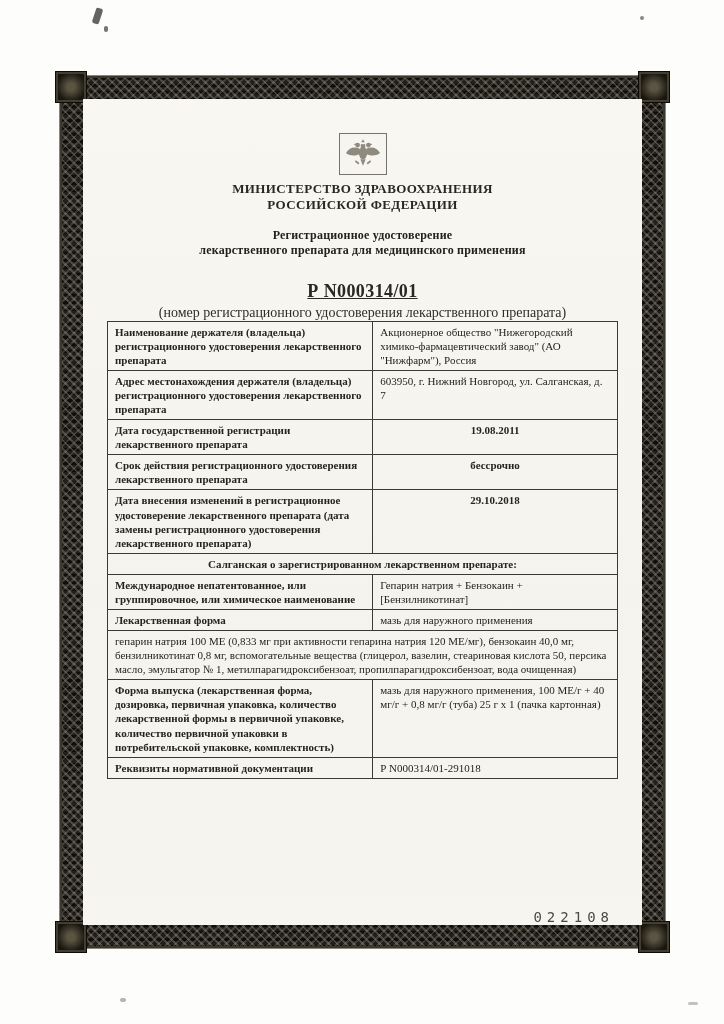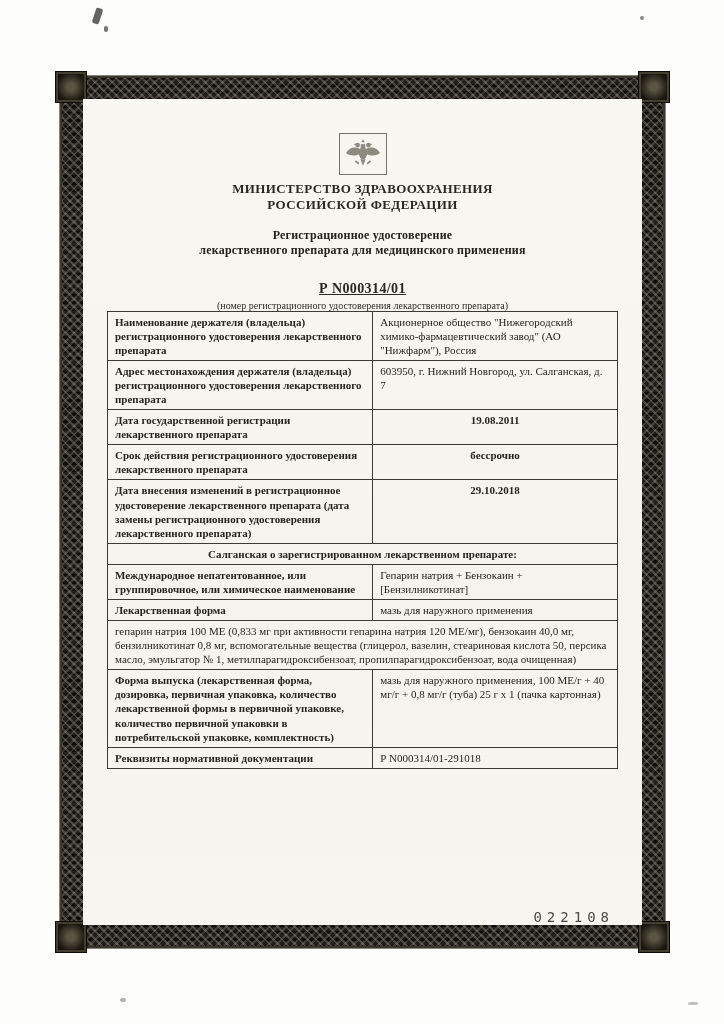--- a/index.html
+++ b/index.html
@@ -49,25 +49,25 @@
   }
   .ministry{
     text-align:center;font-weight:bold;font-size:13px;line-height:1.25;
     letter-spacing:.4px;color:#2a2823;margin-top:6px;
   }
   .doc-title{
     text-align:center;font-weight:bold;font-size:12px;line-height:1.3;
     margin-top:14px;color:#23211d;letter-spacing:.2px;
   }
   .reg-number{
-    text-align:center;font-weight:bold;font-size:14px;margin-top:22px;
+    text-align:center;font-weight:bold;font-size:18px;margin-top:22px;
     text-decoration:underline;color:#2a2823;letter-spacing:.4px;
   }
   .reg-caption{
-    text-align:center;font-size:10px;margin-top:3px;color:#2f2d28;
+    text-align:center;font-size:14px;margin-top:3px;color:#2f2d28;
   }
   table.cert-table{
     width:100%;border-collapse:collapse;
   }
   table.cert-table td{
     border:1.6px solid #3c3a34;padding:3px 7px;vertical-align:top;
     font-size:11px;line-height:1.28;color:#26241f;
   }
   td.lbl{font-weight:bold;width:52%;}
   td.val{}

